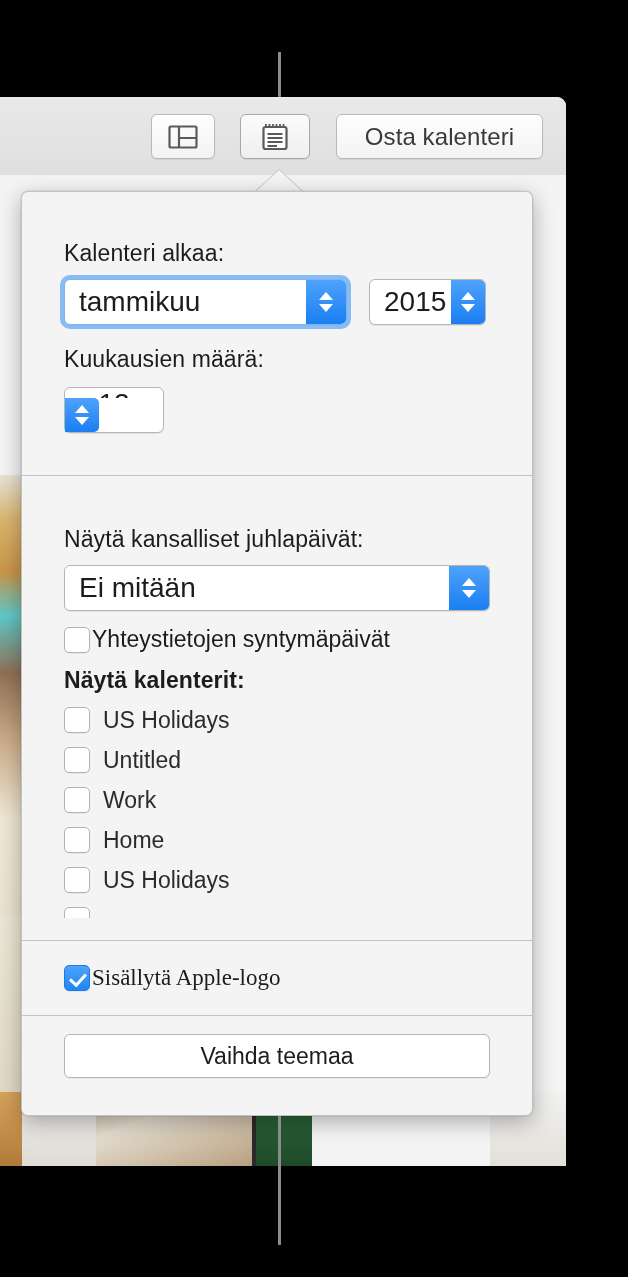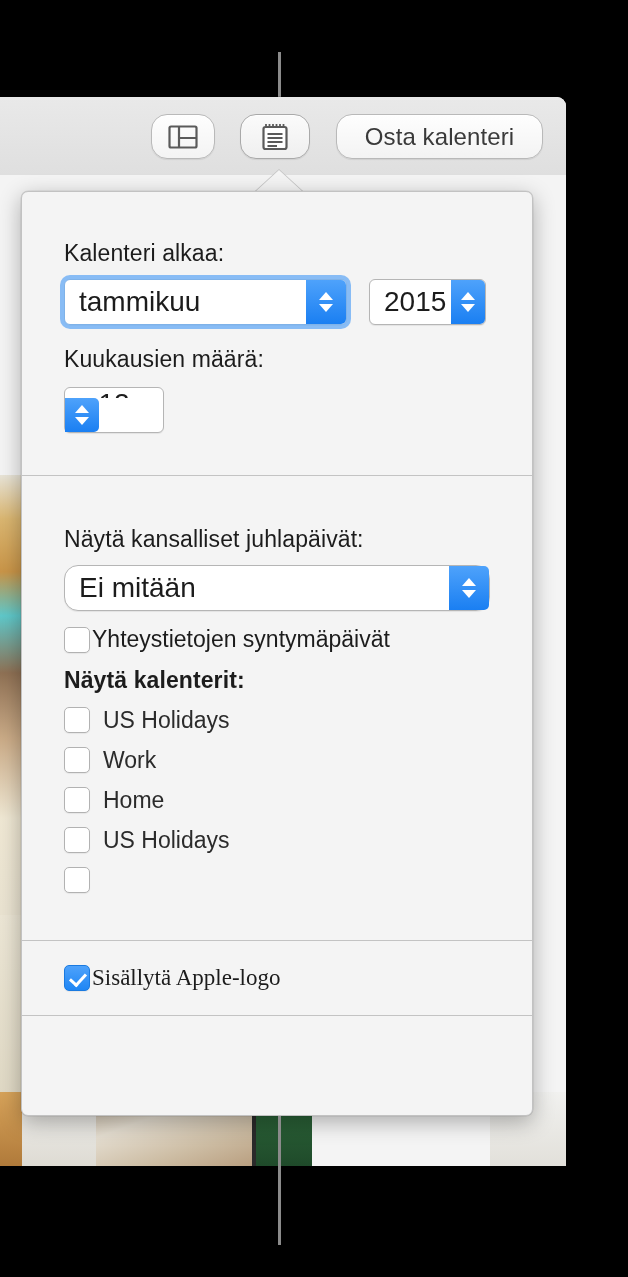--- a/index.html
+++ b/index.html
@@ -16,21 +16,21 @@
     background:#f2f2f2;border-top-right-radius:9px;
     box-shadow:0 0 0 1px rgba(0,0,0,.16);
     overflow:hidden;
   }
   .toolbar{
     position:absolute;left:0;top:0;right:0;height:78px;
     background:linear-gradient(#e9e9e9,#dfdfdf);
     border-bottom:1px solid #b4b4b4;
   }
   .tb-btn{
-    position:absolute;top:17px;height:45px;border-radius:16px;
+    position:absolute;top:17px;height:45px;border-radius:6px;
     background:linear-gradient(#fefefe,#f3f3f3);
     border:1px solid #b9b9b9;box-sizing:border-box;
     box-shadow:0 1px 0 rgba(255,255,255,.8) inset,0 1px 1px rgba(0,0,0,.08);
     display:flex;align-items:center;justify-content:center;
   }
   .tb-btn.active{background:linear-gradient(#fbfbfb,#efefef);border-color:#a9a9a9;}
   #btn-format{left:151px;width:64px;}
   #btn-document{left:240px;width:70px;}
   #btn-buy{left:336px;width:207px;padding:0 14px;
            font-size:24px;color:#3a3a3a;letter-spacing:.1px;}
@@ -237,21 +237,21 @@
         </div>
       </div>
     </div>
 
     <div class="sep" style="margin-top:42px;"></div>
 
     <div class="pop-section" style="padding-top:50px;">
       <div class="lbl">Näytä kansalliset juhlapäivät:</div>
 
       <div style="margin-top:12px;">
-        <div class="popup" style="width:100%;border-radius:14px;">
+        <div class="popup" style="width:100%;">
           <span class="val">Ei mitään</span>
           <span class="stepper-box">
             <span class="chev up"></span>
               <span class="chev dn"></span>
           </span>
         </div>
       </div>
 
       <div class="cbrow" style="margin-top:15px;">
         <span class="cbox"></span>
@@ -261,20 +261,24 @@
       <div class="lbl" style="margin-top:14px;font-weight:bold;">Näytä kalenterit:</div>
     </div>
 
     <div class="cal-list" style="margin-top:6px;height:218px;">
       <div class="cal-item">
         <span class="cbox"></span>
         <span class="cblabel plain">US Holidays</span>
       </div>
       <div class="cal-item">
         <span class="cbox"></span>
+        <span class="cblabel plain">Untitled</span>
+      </div>
+      <div class="cal-item">
+        <span class="cbox"></span>
         <span class="cblabel plain">Work</span>
       </div>
       <div class="cal-item">
         <span class="cbox"></span>
         <span class="cblabel plain">Home</span>
       </div>
       <div class="cal-item">
         <span class="cbox"></span>
         <span class="cblabel plain">US Holidays</span>
       </div>
@@ -287,17 +291,20 @@
 
     <div class="pop-section" style="padding-top:24px;padding-bottom:24px;font-family:Liberation Serif, serif;">
       <div class="cbrow">
         <span class="cbox checked"></span>
         <span class="cblabel">Sisällytä Apple-logo</span>
       </div>
     </div>
 
     <div class="sep"></div>
 
+    <div class="pop-section" style="padding-top:18px;">
+      <button class="wide-btn">Vaihda teemaa</button>
+    </div>
   </div>
 
   <div class="leader" id="leader-bottom"></div>
 
 </div>
 
 </body></html>

